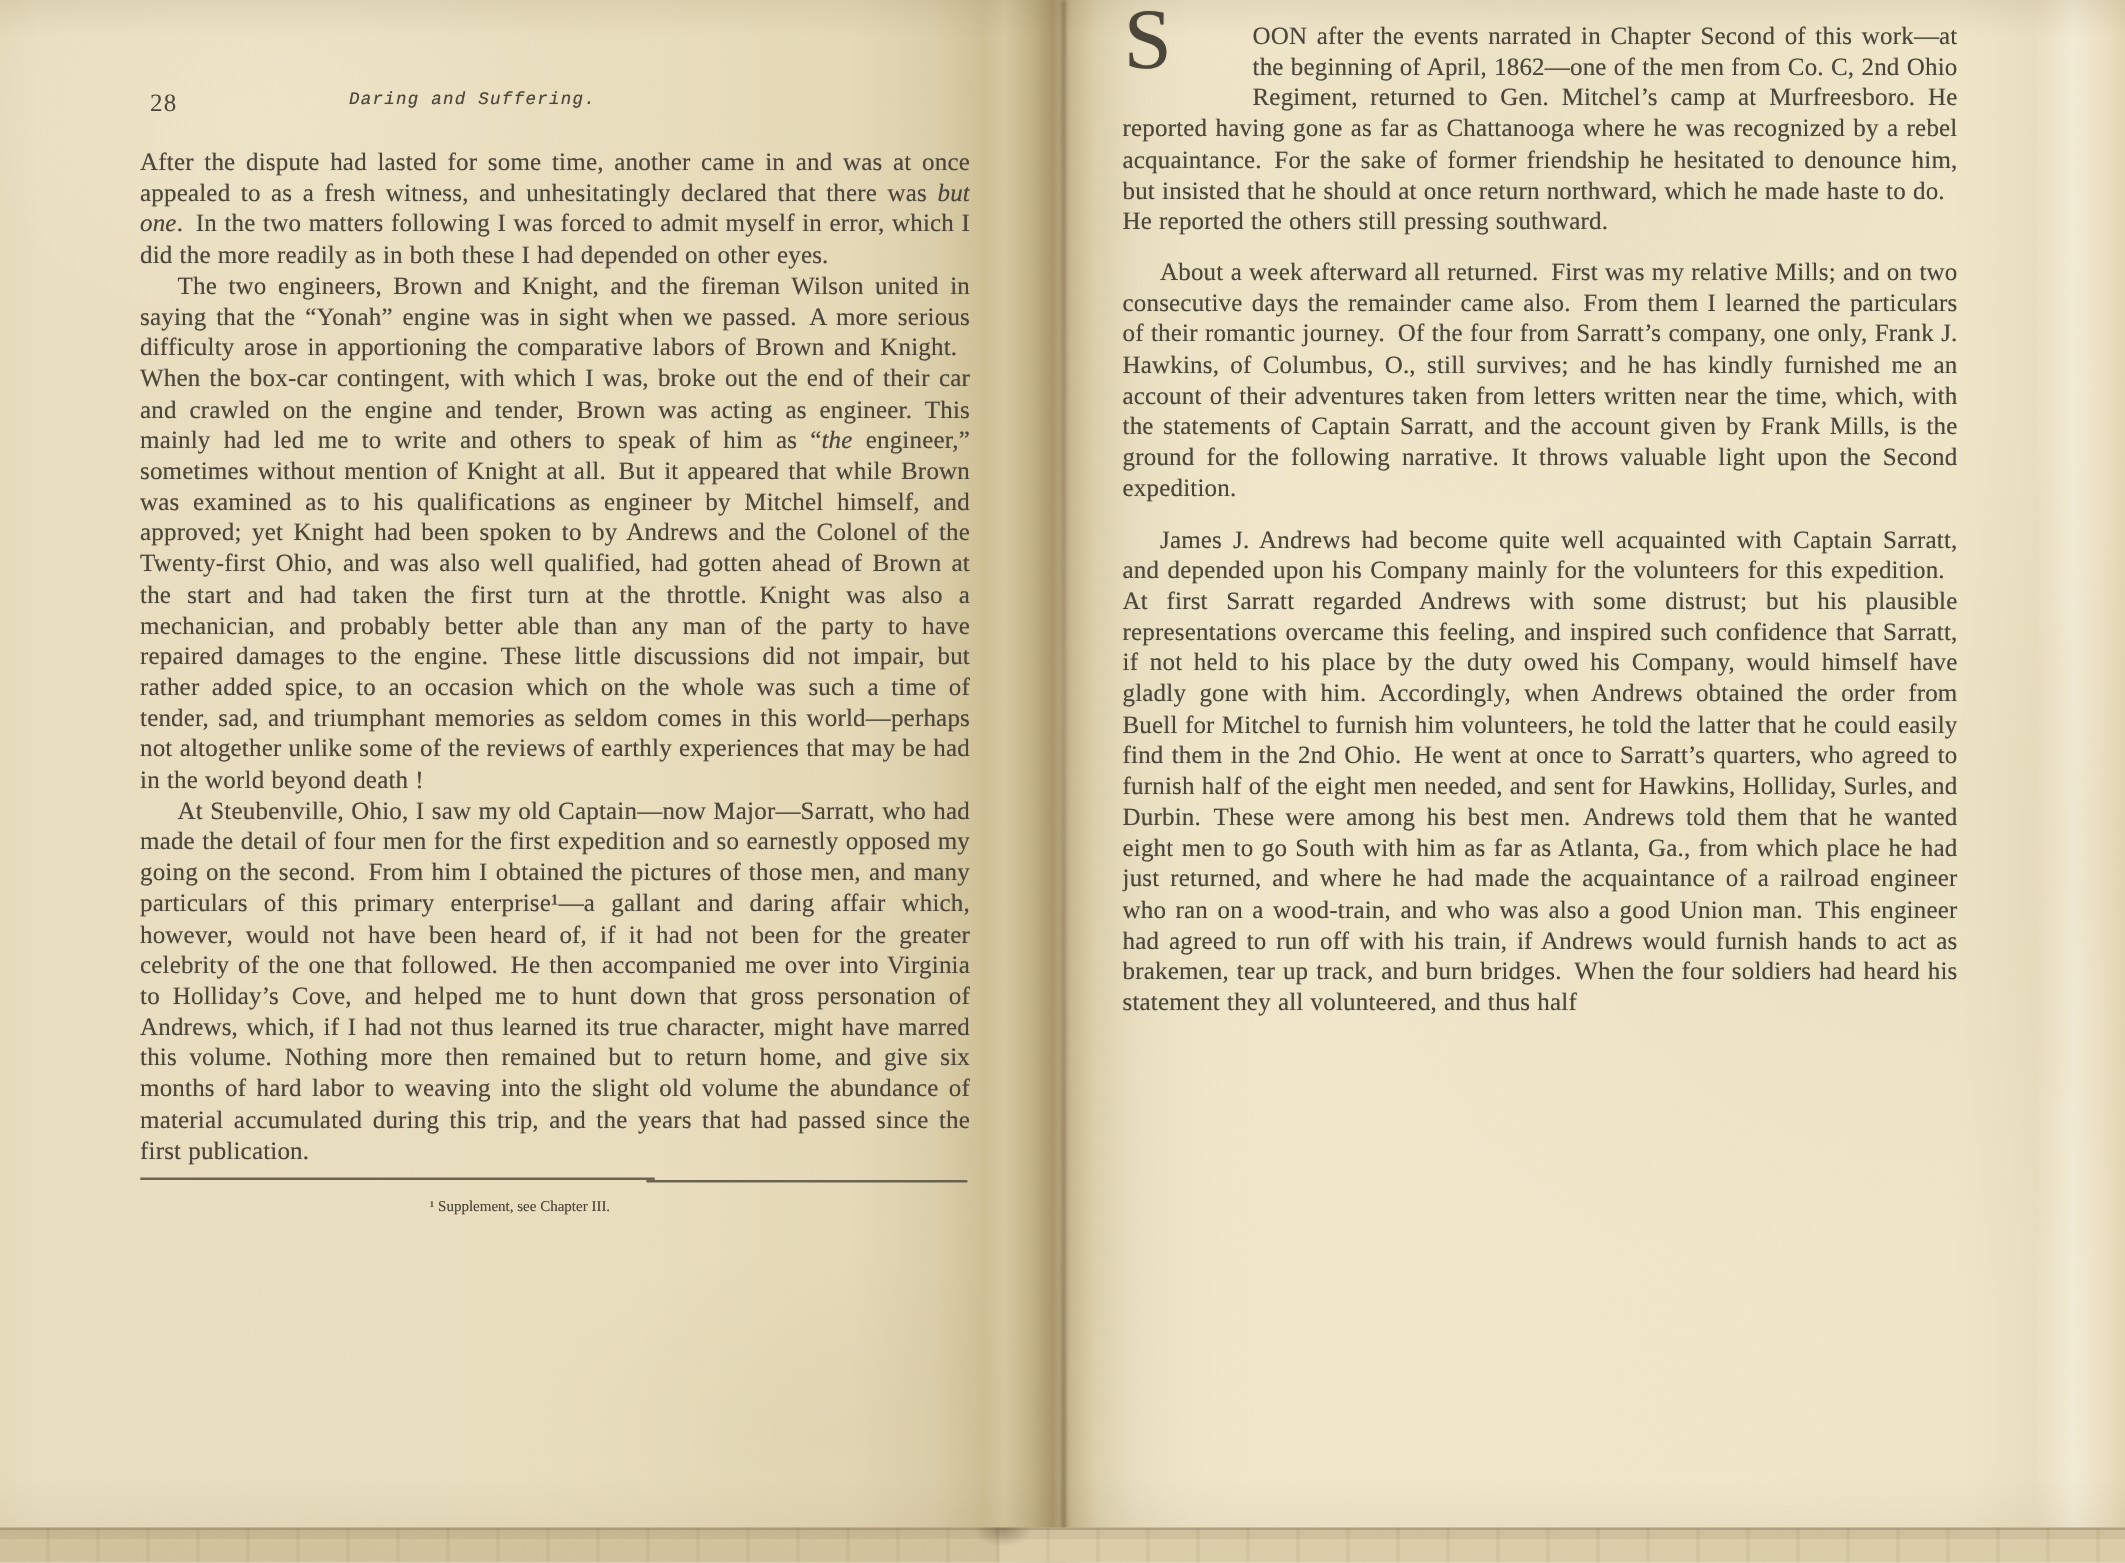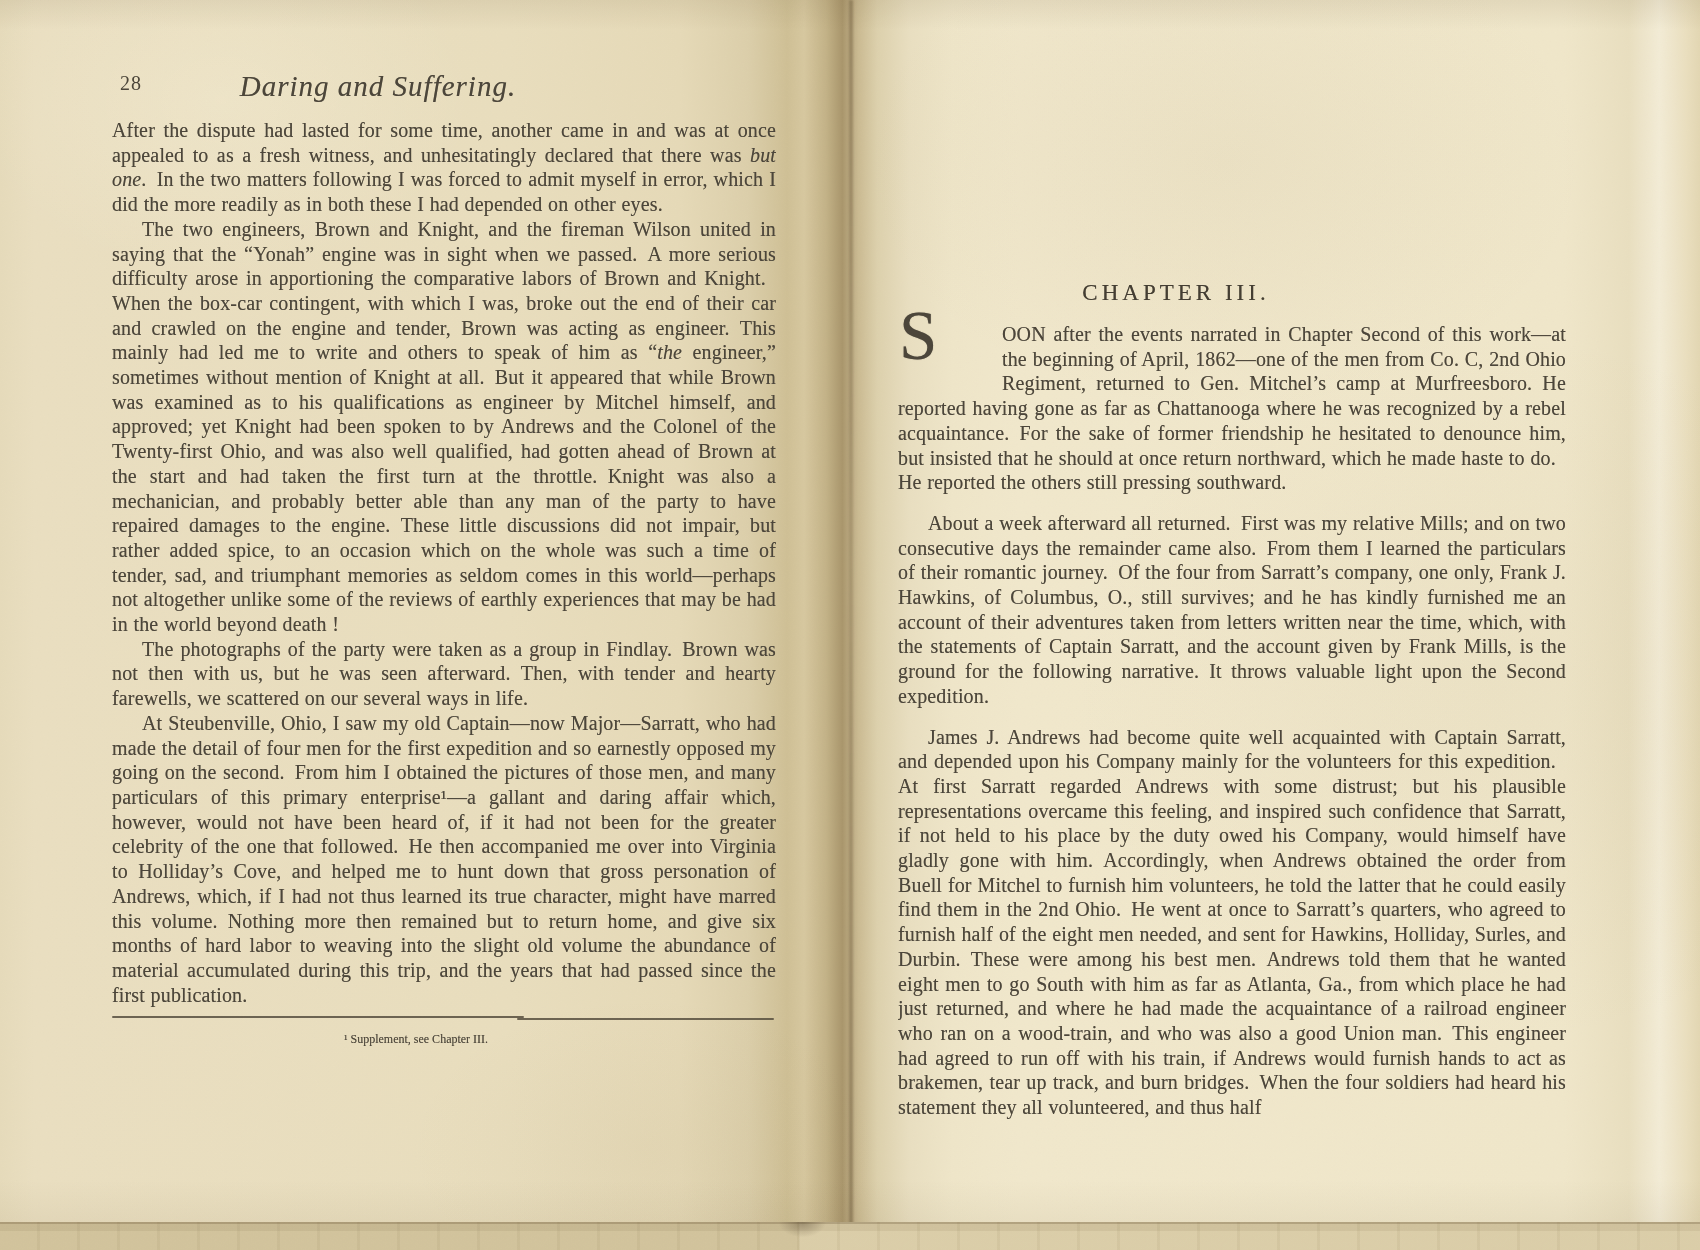--- a/index.html
+++ b/index.html
@@ -52,22 +52,22 @@
     word-spacing:.5px;letter-spacing:.15px;
     text-shadow:0 0 .6px rgba(75,69,58,.5);
   }
   .body-text p{margin:0;}
   .body-text p.indent{text-indent:30px;}
 
   
   .pl-header{position:relative;margin-top:70px;height:28px;text-align:center;}
   .pageno{position:absolute;left:8px;top:2px;font-size:20px;letter-spacing:1px;}
   .running-title{
-    display:inline-block;font-style:italic;font-size:29px;letter-spacing:1px;
-    transform:translateX(-66px);text-shadow:0 0 .6px rgba(75,69,58,.5);
+    display:inline-block;font-style:italic;font-size:14px;letter-spacing:1px;
+    transform:translateX(-66px);text-shadow:0 0 .6px rgba(75,69,58,.5);font-family:Liberation Mono, monospace;
   }
   .page-left .body-text{margin-top:20px;}
   .footnote-area{margin-top:9px;}
   .fn-rule{position:relative;height:4px;}
   .fn-rule .seg{position:absolute;height:2px;background:rgba(86,78,62,.85);border-radius:1px;}
   .fn-rule .seg.a{left:0;width:62%;top:0;}
   .fn-rule .seg.b{left:61%;right:2px;top:2px;}
   .footnote{
     margin:12px 0 0;text-align:center;font-size:12px;
     transform:translateX(-28px);text-shadow:0 0 .5px rgba(75,69,58,.45);
@@ -107,34 +107,32 @@
   <div class="bottom-edge"></div>
 
   <section class="page page-left">
     <header class="pl-header">
       <span class="pageno">28</span>
       <span class="running-title">Daring and Suffering.</span>
     </header>
     <div class="body-text">
       <p>After the dispute had lasted for some time, another came in and was at once appealed to as a fresh witness, and unhesitatingly declared that there was <i>but one</i>. In the two matters following I was forced to admit myself in error, which I did the more readily as in both these I had depended on other eyes.</p>
       <p class="indent">The two engineers, Brown and Knight, and the fireman Wilson united in saying that the “Yonah” engine was in sight when we passed. A more serious difficulty arose in apportioning the comparative labors of Brown and Knight. When the box-car contingent, with which I was, broke out the end of their car and crawled on the engine and tender, Brown was acting as engineer. This mainly had led me to write and others to speak of him as “<i>the</i> engineer,” sometimes without mention of Knight at all. But it appeared that while Brown was examined as to his qualifications as engineer by Mitchel himself, and approved; yet Knight had been spoken to by Andrews and the Colonel of the Twenty-first Ohio, and was also well qualified, had gotten ahead of Brown at the start and had taken the first turn at the throttle. Knight was also a mechanician, and probably better able than any man of the party to have repaired damages to the engine. These little discussions did not impair, but rather added spice, to an occasion which on the whole was such a time of tender, sad, and triumphant memories as seldom comes in this world—perhaps not altogether unlike some of the reviews of earthly experiences that may be had in the world beyond death !</p>
-      <p class="indent">The photographs of the party were taken as a group in Findlay. Brown was not then with us, but he was seen afterward. Then, with tender and hearty farewells, we scattered on our several ways in life.</p>
       <p class="indent">At Steubenville, Ohio, I saw my old Captain—now Major—Sarratt, who had made the detail of four men for the first expedition and so earnestly opposed my going on the second. From him I obtained the pictures of those men, and many particulars of this primary enterprise¹—a gallant and daring affair which, however, would not have been heard of, if it had not been for the greater celebrity of the one that followed. He then accompanied me over into Virginia to Holliday’s Cove, and helped me to hunt down that gross personation of Andrews, which, if I had not thus learned its true character, might have marred this volume. Nothing more then remained but to return home, and give six months of hard labor to weaving into the slight old volume the abundance of material accumulated during this trip, and the years that had passed since the first publication.</p>
     </div>
     <footer class="footnote-area">
       <div class="fn-rule">
         <span class="seg a"></span>
         <span class="seg b"></span>
       </div>
       <p class="footnote">¹ Supplement, see Chapter III.</p>
     </footer>
   </section>
 
   <section class="page page-right">
-    <h1 class="chapter">CHAPTER III.</h1>
     <div class="body-text rp-body">
       <p class="opening">
         <span class="dropcap-spacer s1"></span>
         <span class="dropcap-spacer s2"></span>
         <span class="dropcap">S</span>
         <span>OON after the events narrated in Chapter Second of this work—at the beginning of April, 1862—one of the men from Co. C, 2nd Ohio Regiment, returned to Gen. Mitchel’s camp at Murfreesboro. He reported having gone as far as Chattanooga where he was recognized by a rebel acquaintance. For the sake of former friendship he hesitated to denounce him, but insisted that he should at once return northward, which he made haste to do. He reported the others still pressing southward.</span>
       </p>
       <p class="indent">About a week afterward all returned. First was my relative Mills; and on two consecutive days the remainder came also. From them I learned the particulars of their romantic journey. Of the four from Sarratt’s company, one only, Frank J. Hawkins, of Columbus, O., still survives; and he has kindly furnished me an account of their adventures taken from letters written near the time, which, with the statements of Captain Sarratt, and the account given by Frank Mills, is the ground for the following narrative. It throws valuable light upon the Second expedition.</p>
       <p class="indent">James J. Andrews had become quite well acquainted with Captain Sarratt, and depended upon his Company mainly for the volunteers for this expedition. At first Sarratt regarded Andrews with some distrust; but his plausible representations overcame this feeling, and inspired such confidence that Sarratt, if not held to his place by the duty owed his Company, would himself have gladly gone with him. Accordingly, when Andrews obtained the order from Buell for Mitchel to furnish him volunteers, he told the latter that he could easily find them in the 2nd Ohio. He went at once to Sarratt’s quarters, who agreed to furnish half of the eight men needed, and sent for Hawkins, Holliday, Surles, and Durbin. These were among his best men. Andrews told them that he wanted eight men to go South with him as far as Atlanta, Ga., from which place he had just returned, and where he had made the acquaintance of a railroad engineer who ran on a wood-train, and who was also a good Union man. This engineer had agreed to run off with his train, if Andrews would furnish hands to act as brakemen, tear up track, and burn bridges. When the four soldiers had heard his statement they all volunteered, and thus half</p>
     </div>

